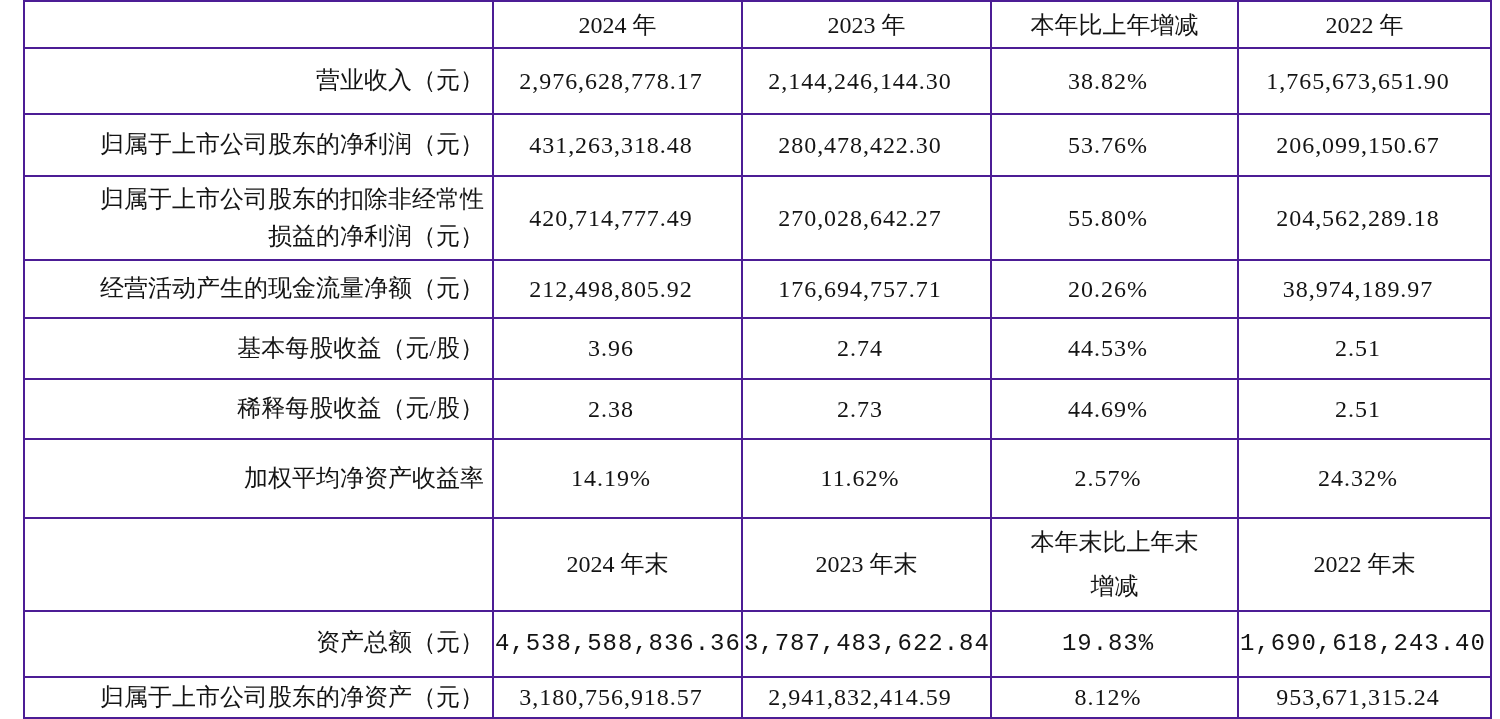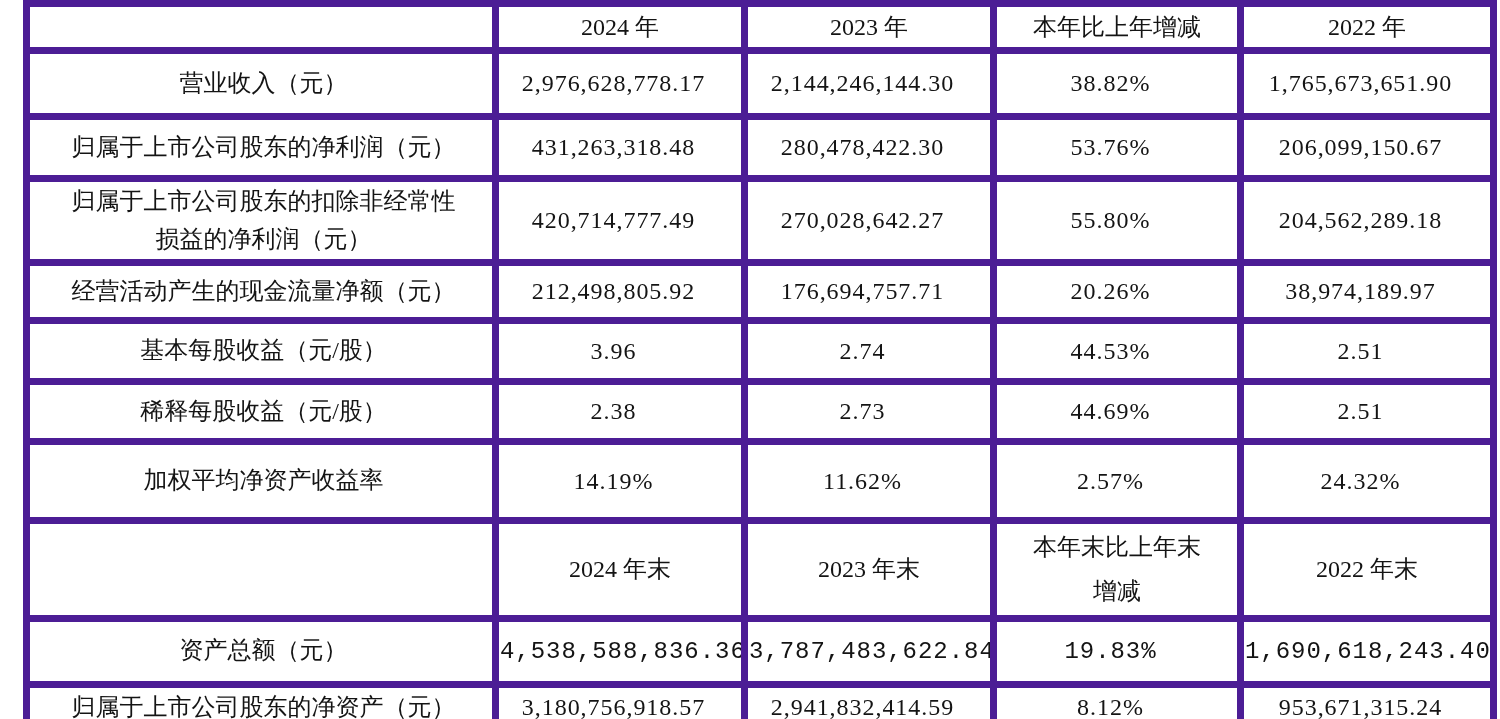--- a/index.html
+++ b/index.html
@@ -16,33 +16,33 @@
     position: absolute;
     left: 23px;
     top: 0;
     width: 1467px;
     border-collapse: collapse;
     table-layout: fixed;
     border: 2px solid #2e2e2e;
     border-top: none;
   }
   table.fin td {
-    border: 7px solid #4c1d95;
+    border: 2px solid #4c1d95;
     font-size: 24px;
     vertical-align: middle;
     background: #ffffff;
     overflow: hidden;
   }
   td.hdr {
     background: #d2d2d2;
     text-align: center;
   }
   td.lbl {
     background: #d2d2d2;
-    text-align: center;
+    text-align: right;
     padding-left: 13px;
     padding-right: 8px;
     line-height: 1.55;
   }
   td.num {
     text-align: center;
     padding-right: 14px;
     letter-spacing: 0.04em;
     font-variant-numeric: tabular-nums;
   }

